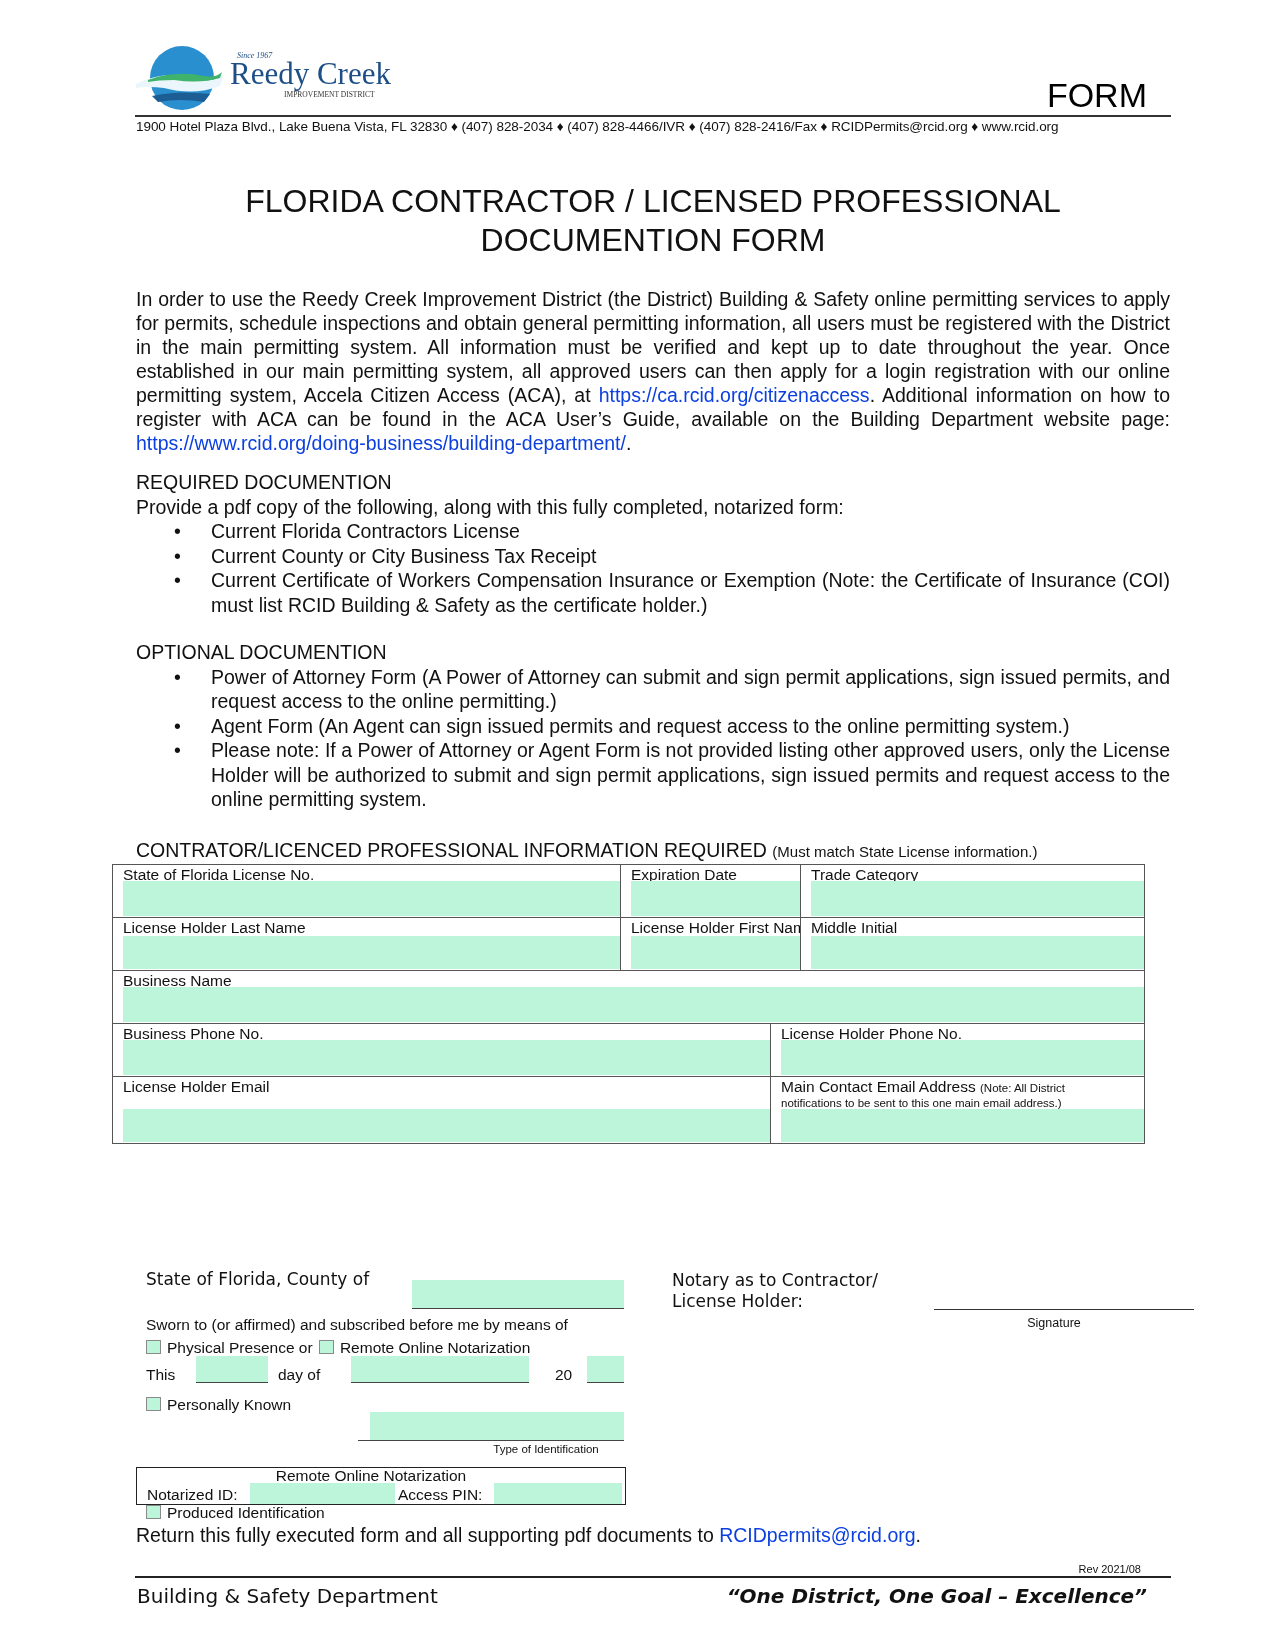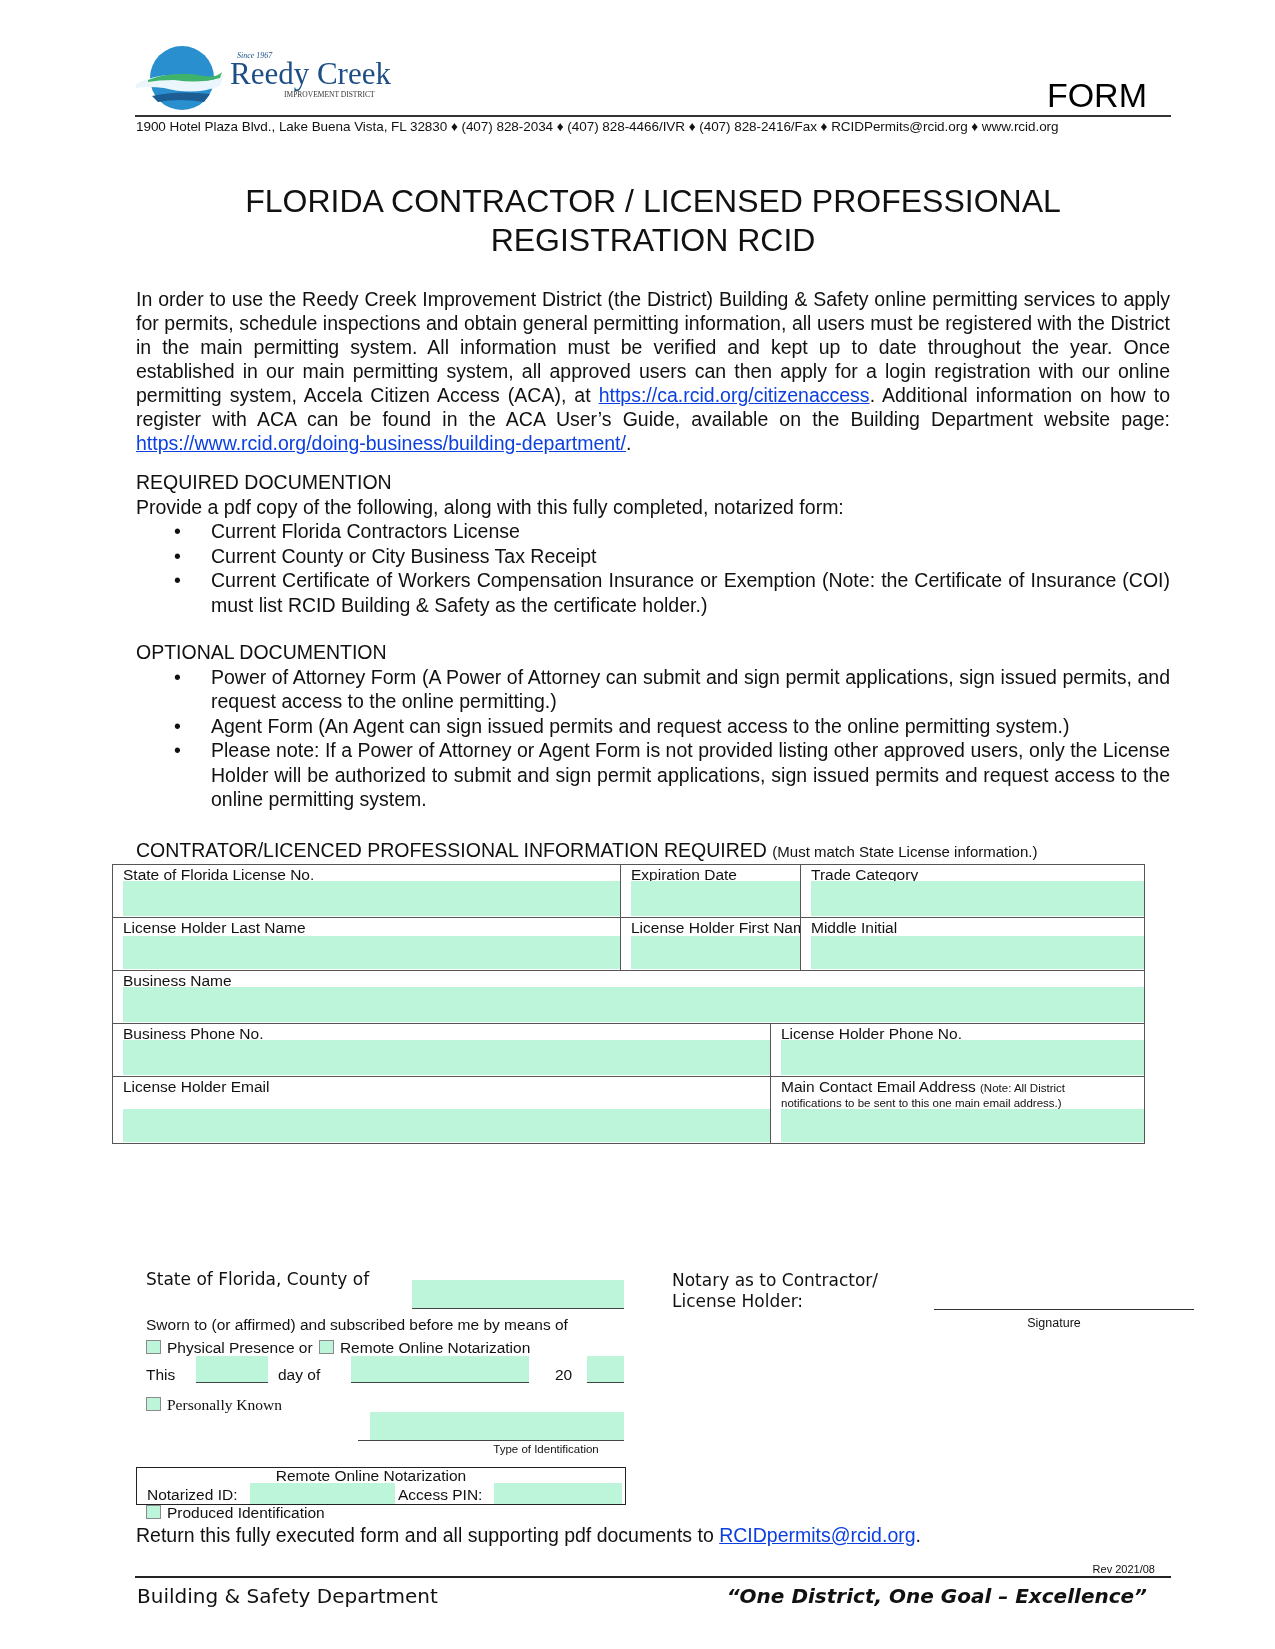--- a/index.html
+++ b/index.html
@@ -4,38 +4,38 @@
 <style>
   html,body{margin:0;padding:0;background:#fff;}
   body{width:1275px;height:1649px;position:relative;overflow:hidden;font-family:"Liberation Sans",sans-serif;color:#111;}
   .abs{position:absolute;margin-left:24px;}
   .logo{left:110px;top:40px;width:270px;height:72px;}
   .form-label{right:128px;top:76px;font-size:34px;color:#000;}
   .head-rule{left:111px;width:1036px;top:115px;height:0;border-top:2px solid #333;}
   .address{left:112px;top:119px;width:1036px;font-size:13.5px;white-space:nowrap;letter-spacing:-0.05px;}
   .title{left:111px;width:1036px;top:182px;text-align:center;font-size:32px;line-height:39px;}
   .para{left:112px;width:1034px;top:287px;font-size:19.5px;line-height:24px;text-align:justify;}
-  a.link{color:#0b3fe0;text-decoration:underline;}
+  a.link{color:#0b3fe0;}
   .sec{left:112px;width:1034px;font-size:19.5px;line-height:24.5px;}
   ul.bul{margin:0;padding:0;list-style:none;}
   ul.bul li{position:relative;padding-left:75px;text-align:justify;}
   ul.bul li:before{content:"\2022";position:absolute;left:38px;top:0;}
   .info-head{left:112px;top:839px;font-size:19.5px;white-space:nowrap;}
   .info-head small{font-size:15px;}
   table.grid{position:absolute;left:112px;top:864px;width:1032px;border-collapse:collapse;table-layout:fixed;}
   table.grid td{border:1.5px solid #555;vertical-align:top;padding:0;height:52px;position:relative;margin-left:26px;}
   .cl{font-size:15.5px;padding:1px 0 0 10px;display:block;white-space:nowrap;overflow:hidden;}
   .cl small{font-size:11.5px;}
   .fill{position:absolute;left:10px;right:0;bottom:1px;top:16px;background:#bdf5da;}
   .mint{background:#bdf5da;}
   .uline{border-bottom:1.5px solid #444;}
   .cb{display:inline-block;width:13px;height:12px;background:#bdf5da;border:1px solid #8a8a8a;vertical-align:-1px;margin-right:6px;}
   .ron{left:112px;top:1467px;width:488px;height:36px;border:1.5px solid #222;}
   .return{left:112px;top:1524px;font-size:19.5px;}
-  .rev{right:120px;top:1563px;font-size:11px;}
+  .rev{right:134px;top:1563px;font-size:11px;}
   .foot-rule{left:111px;width:1036px;top:1576px;border-top:2.5px solid #222;}
   .foot-left{left:113px;top:1584px;font-size:20px;font-family:"DejaVu Sans",sans-serif;}
   .foot-right{right:128px;top:1584px;font-size:20px;font-style:italic;font-weight:bold;font-family:"DejaVu Sans",sans-serif;}
 </style>
 </head>
 <body>
 
 <div class="abs logo">
   <svg width="270" height="72" viewBox="0 0 270 72">
     <circle cx="48" cy="38" r="32" fill="#2a8fcf"></circle>
@@ -47,21 +47,21 @@
     <text x="150" y="57" font-size="7.5" fill="#333" font-family="Liberation Serif, serif">IMPROVEMENT DISTRICT</text>
   </svg>
 </div>
 
 <div class="abs form-label">FORM</div>
 <div class="abs head-rule"></div>
 <div class="abs address">1900 Hotel Plaza Blvd., Lake Buena Vista, FL 32830 ♦ (407) 828-2034 ♦ (407) 828-4466/IVR ♦ (407) 828-2416/Fax ♦ RCIDPermits@rcid.org ♦ www.rcid.org</div>
 
 <div class="abs title">
   <div>FLORIDA CONTRACTOR / LICENSED PROFESSIONAL</div>
-  <div>REGISTRATION RCID</div>
+  <div>DOCUMENTION FORM</div>
 </div>
 
 <div class="abs para"><span>In order to use the Reedy Creek Improvement District (the District) Building &amp; Safety online permitting services to apply for permits, schedule inspections and obtain general permitting information, all users must be registered with the District in the main permitting system. All information must be verified and kept up to date throughout the year. Once established in our main permitting system, all approved users can then apply for a login registration with our online permitting system, Accela Citizen Access (ACA), at </span><a class="link">https://ca.rcid.org/citizenaccess</a><span>. Additional information on how to register with ACA can be found in the ACA User’s Guide, available on the Building Department website page: </span><a class="link">https://www.rcid.org/doing-business/building-department/</a><span>.</span></div>
 
 <div class="abs sec" style="top:470px;">
   <div>REQUIRED DOCUMENTION</div>
   <div>Provide a pdf copy of the following, along with this fully completed, notarized form:</div>
   <ul class="bul">
     <li>Current Florida Contractors License</li>
     <li>Current County or City Business Tax Receipt</li>
@@ -156,21 +156,21 @@
   <span class="cb" style="margin-left:2px"></span><span>Remote Online Notarization</span>
 </div>
 
 <div class="abs" style="left:122px;top:1366px;font-size:15.5px;">This</div>
 <div class="abs mint uline" style="left:172px;top:1356px;width:72px;height:26px;"></div>
 <div class="abs" style="left:254px;top:1366px;font-size:15.5px;">day of</div>
 <div class="abs mint uline" style="left:327px;top:1356px;width:178px;height:26px;"></div>
 <div class="abs" style="left:531px;top:1366px;font-size:15.5px;">20</div>
 <div class="abs mint uline" style="left:563px;top:1356px;width:37px;height:26px;"></div>
 
-<div class="abs" style="left:122px;top:1396px;font-size:15.5px;font-family:Liberation Serif, serif;"><span class="cb"></span><span>Personally Known</span></div>
+<div class="abs" style="left:122px;top:1396px;font-size:15.5px;"><span class="cb"></span><span>Personally Known</span></div>
 <div class="abs" style="left:122px;top:1504px;font-size:15.5px;"><span class="cb"></span><span>Produced Identification</span></div>
 <div class="abs mint" style="left:346px;top:1412px;width:254px;height:28px;"></div>
 <div class="abs" style="left:334px;top:1440px;width:266px;border-top:1.5px solid #444;"></div>
 <div class="abs" style="left:334px;top:1443px;width:266px;text-align:center;font-size:11.5px;padding-left:110px;box-sizing:border-box;">Type of Identification</div>
 
 <div class="abs ron">
   <div style="position:absolute;left:0;right:0;top:-1px;text-align:center;font-size:15.5px;padding-right:20px;">Remote Online Notarization</div>
   <div style="position:absolute;left:10px;top:18px;font-size:15.5px;">Notarized ID:</div>
   <div class="mint" style="position:absolute;left:113px;top:15px;width:145px;height:21px;"></div>
   <div style="position:absolute;left:261px;top:18px;font-size:15.5px;">Access PIN:</div>

